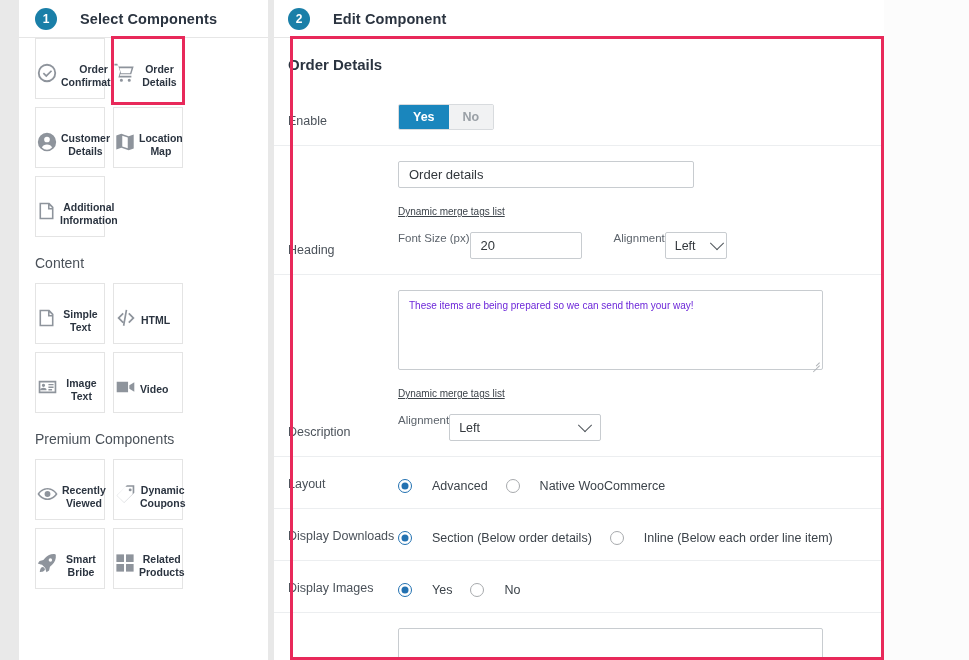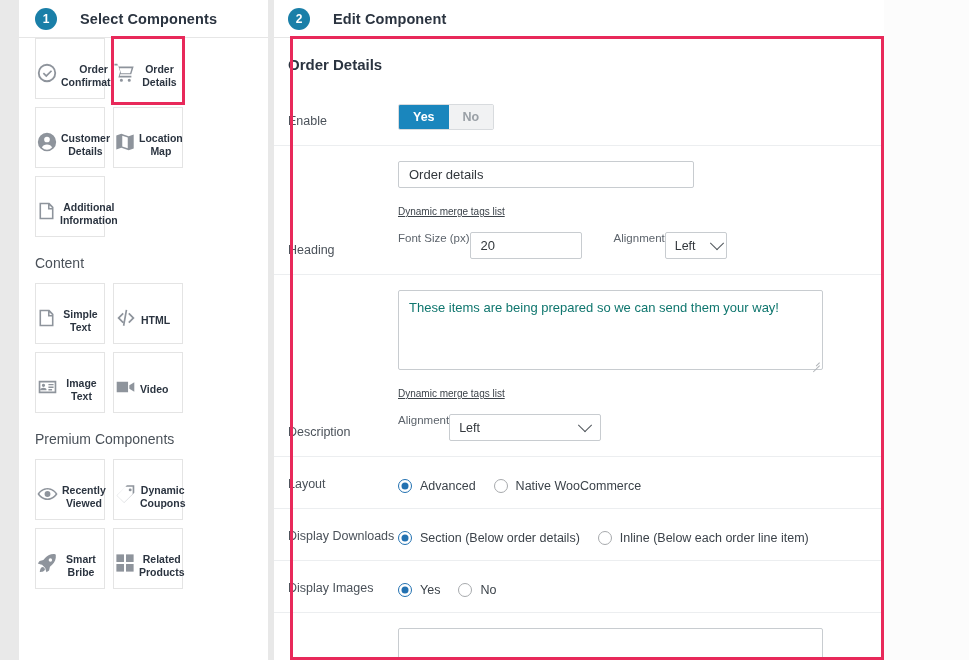--- a/index.html
+++ b/index.html
@@ -193,38 +193,38 @@
     transform: rotate(45deg) translate(-2px,-2px);
   }
 
   
   .textarea-box {
     width: 425px; height: 80px;
     border: 1px solid #c8ccd0;
     border-radius: 2px;
     box-sizing: border-box;
     padding: 8px 10px;
-    font-size: 13px;
-    color: #0f766e;
+    font-size: 10px;
+    color: #6d28d9;
     background: #fff;
     position: relative;
     line-height: 1.35;
   }
   .resizer {
     position: absolute; right: 2px; bottom: 2px; width: 9px; height: 9px;
   }
   .resizer i {
     position: absolute; right: 0; background: #b0b4b8; height: 1px;
   }
   .resizer i:nth-child(1) { bottom: 1px; width: 9px; transform: rotate(-45deg); transform-origin: right bottom;}
   .resizer i:nth-child(2) { bottom: 4px; width: 5px; transform: rotate(-45deg); transform-origin: right bottom;}
 
   
   .radio-group { display: flex; align-items: center; gap: 18px; padding-top: 3px; }
-  .radio-item { display: flex; align-items: center; gap: 8px; font-size: 12.5px; color: #3c434a; }
+  .radio-item { display: flex; align-items: center; gap: 20px; font-size: 12.5px; color: #3c434a; }
   .radio {
     width: 14px; height: 14px; border-radius: 50%;
     border: 1px solid #a7aaad; background: #fff;
     box-sizing: border-box; position: relative; flex: 0 0 auto;
   }
   .radio.checked { border-color: #2271b1; }
   .radio.checked::after {
     content: ""; position: absolute; left: 50%; top: 50%;
     width: 7px; height: 7px; border-radius: 50%;
     background: #2271b1; transform: translate(-50%,-50%);

